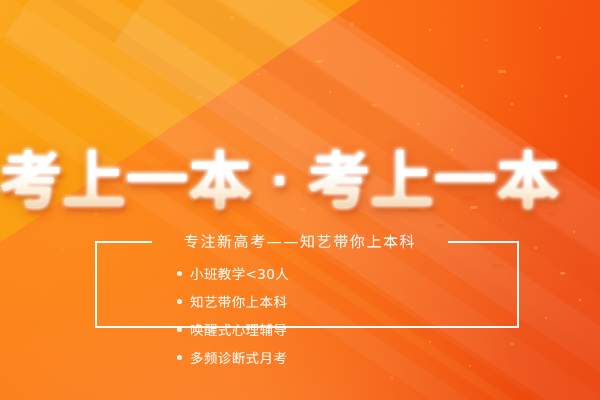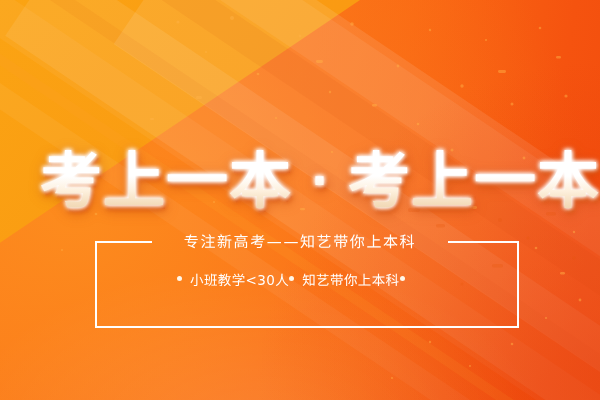--- a/index.html
+++ b/index.html
@@ -92,23 +92,22 @@
 
   
   .headline-wrap {
     position: absolute;
     left: 0;
     right: 0;
     top: 140px;
     height: 82px;
     display: flex;
     align-items: center;
-    justify-content: flex-end;
+    justify-content: flex-start;
     gap: 0;
-    padding-left: 44px;
   }
   .headline {
     font-family: "DejaVu Sans", "Liberation Sans", sans-serif;
     font-size: 62px;
     font-weight: bold;
     line-height: 1;
     letter-spacing: 1px;
     white-space: nowrap;
     display: flex;
     align-items: center;
@@ -167,27 +166,28 @@
   }
 
   
   .bullets {
     position: absolute;
     left: 95px;
     top: 263px;
     width: 352px;
     height: 62px;
     display: grid;
-    grid-template-columns: 1fr 1fr 1fr;
+    grid-template-columns: 1fr;
     grid-template-rows: 1fr 1fr;
     align-items: center;
     padding-left: 82px;
     box-sizing: border-box;
     column-gap: 0px;
     row-gap: 0px;
+    gap: 8px;
   }
   .bullet {
     display: flex;
     align-items: center;
     gap: 8px;
     color: #ffffff;
     font-family: "DejaVu Sans", "Liberation Sans", sans-serif;
     font-size: 13.5px;
     letter-spacing: .4px;
     white-space: nowrap;
@@ -301,18 +301,23 @@
     <div class="bullet">
       <span class="marker"></span>
       <span class="btxt">小班教学&lt;30人</span>
     </div>
     <div class="bullet">
       <span class="marker"></span>
       <span class="btxt">知艺带你上本科</span>
     </div>
     <div class="bullet">
       <span class="marker"></span>
+      <span class="btxt">唤醒式心理辅导</span>
+    </div>
+    <div class="bullet">
+      <span class="marker"></span>
+      <span class="btxt">多频诊断式月考</span>
     </div>
   </div>
 
 <div style="position: absolute; left: 95px; top: 241px; width: 57.2969px; height: 2px; background: rgb(255, 255, 255);"></div>
     <div style="position: absolute; left: 447.703px; top: 241px; width: 71.2969px; height: 2px; background: rgb(255, 255, 255);"></div>
   </div>
 
 </body></html>

